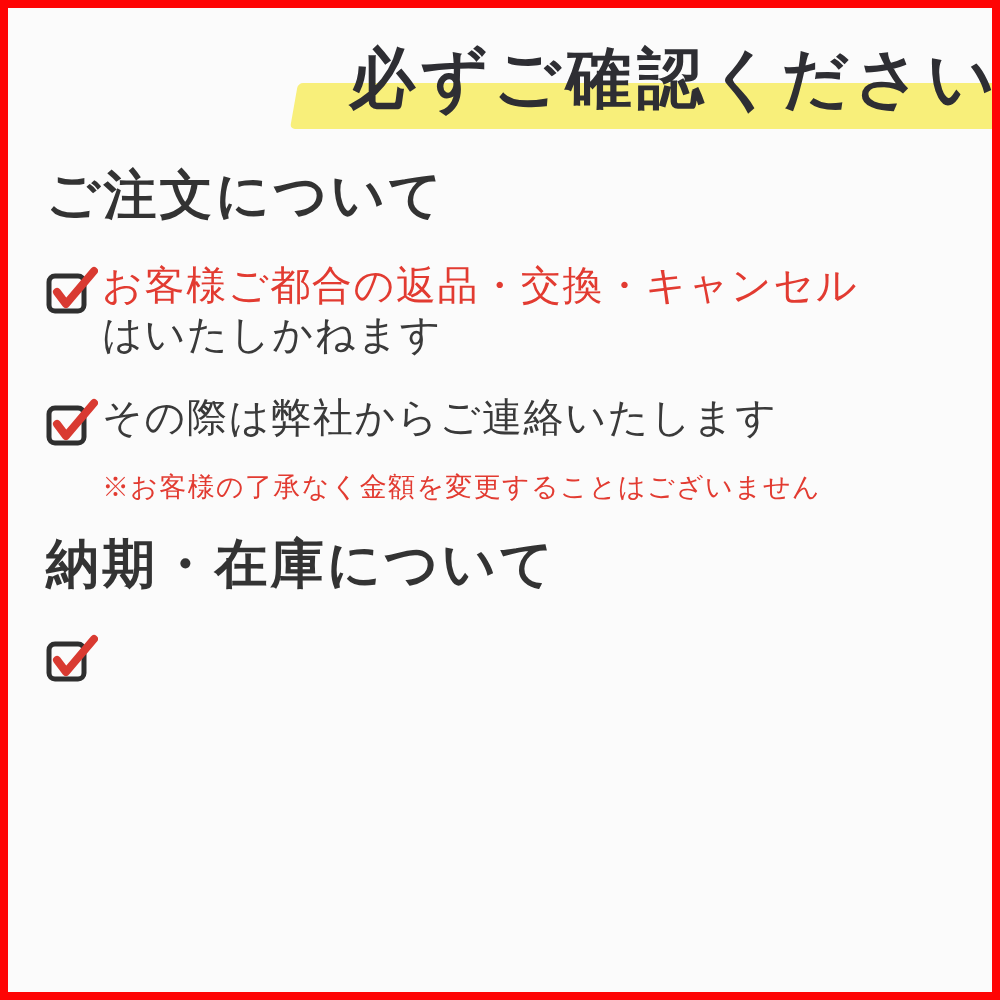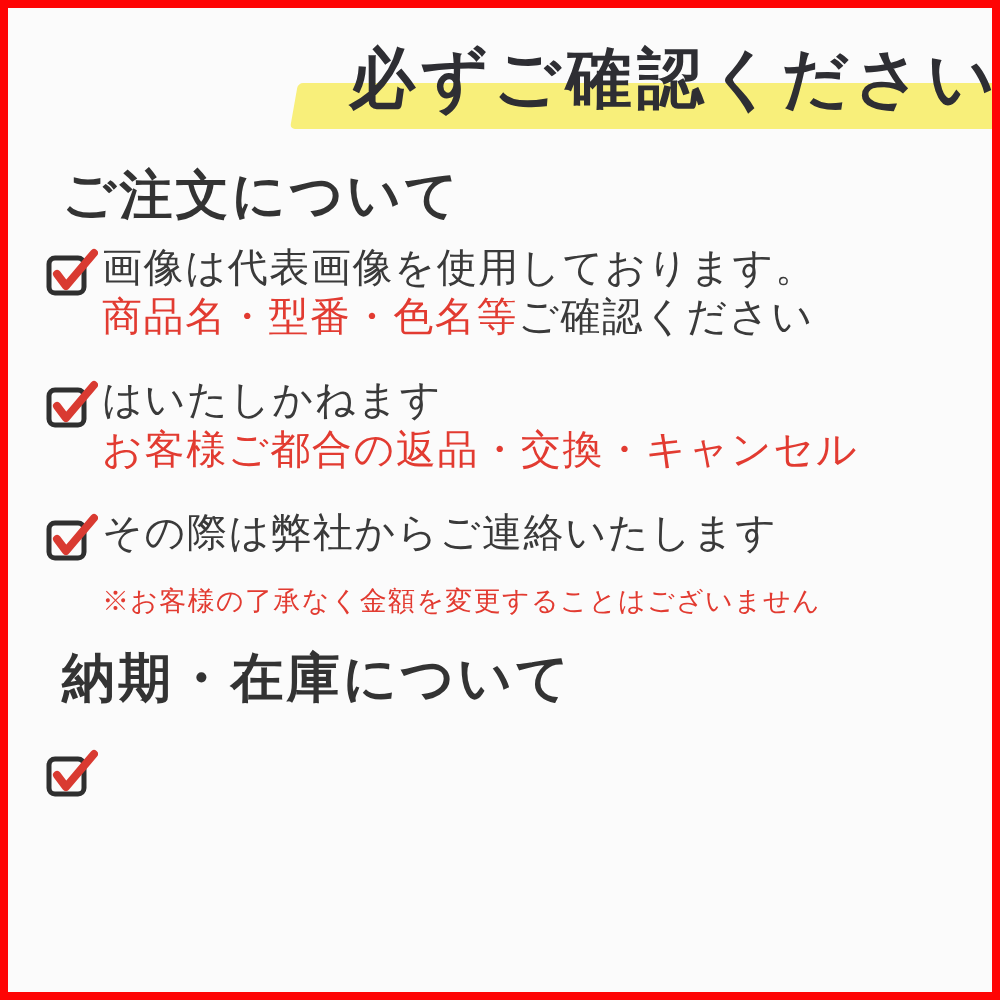--- a/index.html
+++ b/index.html
@@ -25,21 +25,21 @@
   }
   .title-text{
     position:relative;z-index:1;
     font-size:66px;font-weight:bold;letter-spacing:0.08em;
     color:#2e2e33;white-space:nowrap;
   }
   
   .content{padding:0 46px 0 46px;}
   .sec-heading{
     font-size:53px;font-weight:bold;letter-spacing:0.06em;
-    color:#333;margin:16px;line-height:1.15;
+    color:#333;margin:0;line-height:1.15;
   }
   .sec-heading.first{margin-top:40px;}
   .sec-heading.second{margin-top:28px;}
   
   .item{display:flex;align-items:flex-start;margin-top:38px;}
   .item.tight{margin-top:20px;}
   .cbx{flex:0 0 auto;width:52px;height:50px;margin-top:2px;margin-right:4px;}
   .lines{flex:1 1 auto;}
   .line{
     font-size:40px;letter-spacing:0.04em;line-height:1.13;
@@ -61,39 +61,29 @@
   <div class="title-inner">
     <div class="title-hl"></div>
     <div class="title-text">必ずご確認ください</div>
   </div>
 </div>
 
 <div class="content">
 
   <h2 class="sec-heading first">ご注文について</h2>
 
-  <div class="item tight">
-    <svg class="cbx" viewBox="0 0 52 50">
-      <rect x="3" y="11" width="35" height="35" rx="6" fill="none" stroke="#2f2f2f" stroke-width="5"></rect>
-      <path d="M11 27 L20 39 L48 6" fill="none" stroke="#d93a31" stroke-width="8" stroke-linecap="round" stroke-linejoin="round"></path>
-    </svg>
-    <div class="lines">
-      <div class="line"><span>画像は代表画像を使用しております。</span></div>
-      <div class="line"><span class="red">商品名・型番・色名等</span><span>ご確認ください</span></div>
-    </div>
-  </div>
 
   <div class="item">
     <svg class="cbx" viewBox="0 0 52 50">
       <rect x="3" y="11" width="35" height="35" rx="6" fill="none" stroke="#2f2f2f" stroke-width="5"></rect>
       <path d="M11 27 L20 39 L48 6" fill="none" stroke="#d93a31" stroke-width="8" stroke-linecap="round" stroke-linejoin="round"></path>
     </svg>
     <div class="lines">
+      <div class="line"><span class="red">お客様ご都合の返品・交換・キャンセル</span></div>
       <div class="line"><span>はいたしかねます</span></div>
-      <div class="line"><span class="red">お客様ご都合の返品・交換・キャンセル</span></div>
     </div>
   </div>
 
   <div class="item">
     <svg class="cbx" viewBox="0 0 52 50">
       <rect x="3" y="11" width="35" height="35" rx="6" fill="none" stroke="#2f2f2f" stroke-width="5"></rect>
       <path d="M11 27 L20 39 L48 6" fill="none" stroke="#d93a31" stroke-width="8" stroke-linecap="round" stroke-linejoin="round"></path>
     </svg>
     <div class="lines">
       <div class="line"><span>その際は弊社からご連絡いたします</span></div>

